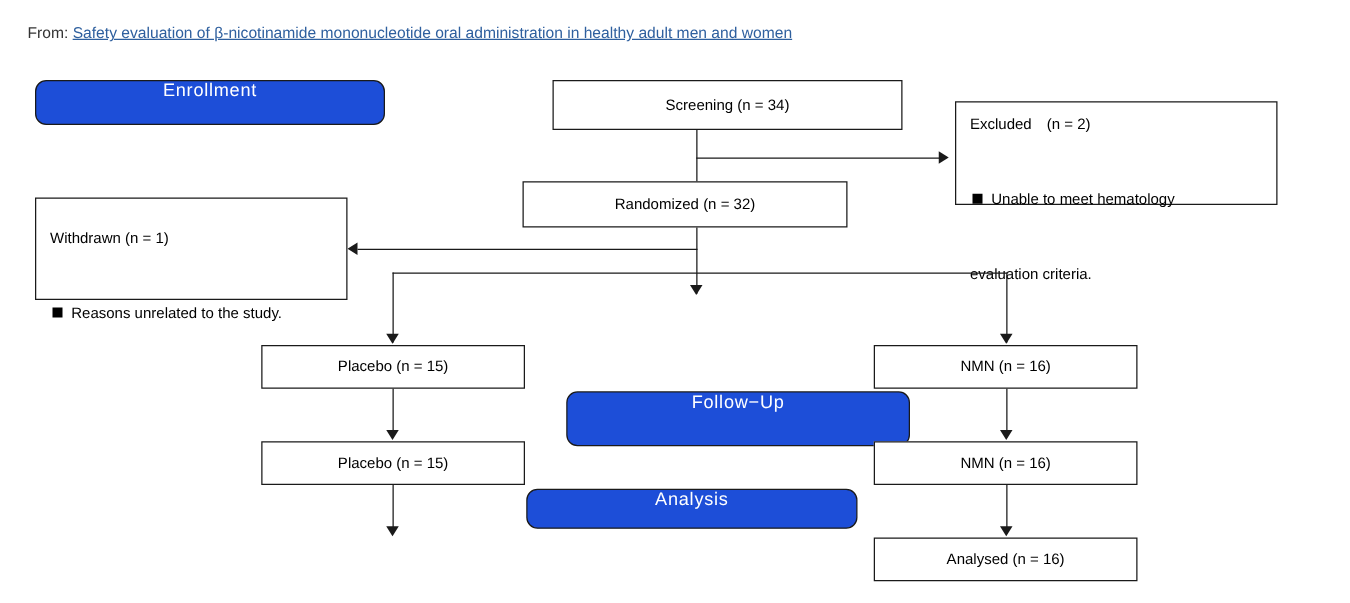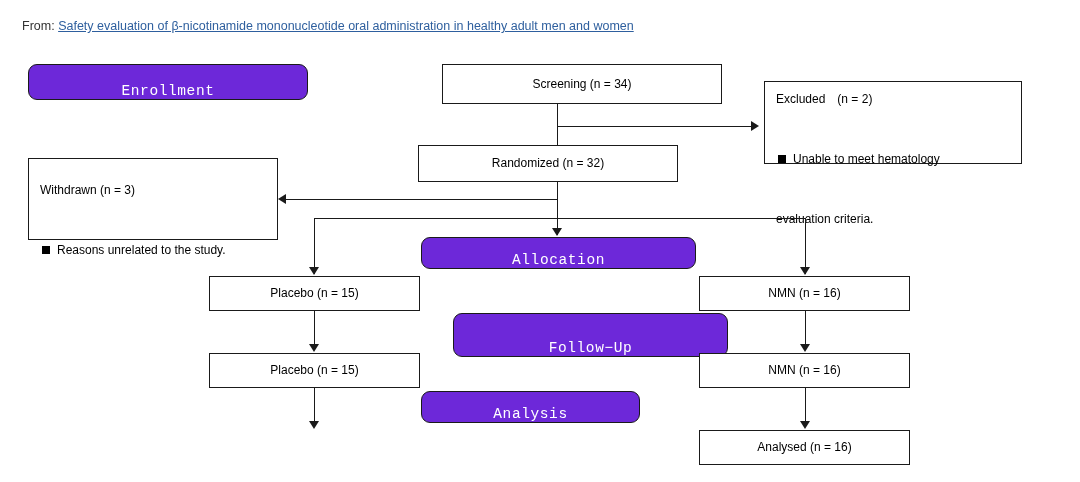--- a/index.html
+++ b/index.html
@@ -73,30 +73,29 @@
     margin-right: 7px;
     vertical-align: baseline;
     position: relative;
     top: 0px;
   }
 
   
   .stage {
     position: absolute;
     box-sizing: border-box;
-    background: #6d28d9;
+    background: #1d4ed8;
     border: 1.6px solid #1a1a1a;
     border-radius: 9px;
     display: flex;
-    align-items: flex-end;
+    align-items: flex-start;
     justify-content: center;
     color: #ffffff;
     font-size: 14.5px;
     letter-spacing: 0.6px;
-    font-family: Liberation Mono, monospace;
   }
 
   
   .vline {
     position: absolute;
     width: 0;
     border-left: 1.6px solid #1a1a1a;
   }
   .hline {
     position: absolute;
@@ -160,37 +159,34 @@
     <span>Randomized (n = 32)</span>
   </div>
 
   <div class="vline" style="left:557px; top:182px; height:53px;"></div>
   <div class="arrow-down" style="left:552px; top:228px;"></div>
 
   <div class="hline" style="left:286px; top:199px; width:272px;"></div>
   <div class="arrow-left" style="left:278px; top:194px;"></div>
 
   <div class="node text-left" style="left:28px; top:158px; width:250px; height:82px;">
-    <span class="line" style="margin-top:14px;">Withdrawn (n = 3)</span>
+    <span class="line" style="margin-top:14px;">Withdrawn (n = 1)</span>
     <span class="line indent">
       <span class="bullet-sq"></span><span>Reasons unrelated to the study.</span>
     </span>
   </div>
 
   <div class="hline" style="left:314px; top:218px; width:492px;"></div>
 
   <div class="vline" style="left:314px; top:218px; height:56px;"></div>
   <div class="arrow-down" style="left:309px; top:267px;"></div>
 
   <div class="vline" style="left:805px; top:218px; height:56px;"></div>
   <div class="arrow-down" style="left:800px; top:267px;"></div>
 
-  <div class="stage" style="left:421px; top:237px; width:275px; height:32px;">
-    <span>Allocation</span>
-  </div>
 
   <div class="node" style="left:209px; top:276px; width:211px; height:35px;">
     <span>Placebo (n = 15)</span>
   </div>
   <div class="node" style="left:699px; top:276px; width:211px; height:35px;">
     <span>NMN (n = 16)</span>
   </div>
 
   <div class="vline" style="left:314px; top:311px; height:39px;"></div>
   <div class="arrow-down" style="left:309px; top:344px;"></div>
@@ -206,21 +202,21 @@
   </div>
   <div class="node" style="left:699px; top:353px; width:211px; height:35px;">
     <span>NMN (n = 16)</span>
   </div>
 
   <div class="vline" style="left:314px; top:388px; height:39px;"></div>
   <div class="arrow-down" style="left:309px; top:421px;"></div>
   <div class="vline" style="left:805px; top:388px; height:39px;"></div>
   <div class="arrow-down" style="left:800px; top:421px;"></div>
 
-  <div class="stage" style="left:421px; top:391px; width:219px; height:32px;">
+  <div class="stage" style="left:421px; top:391px; width:265px; height:32px;">
     <span>Analysis</span>
   </div>
 
   <div class="node" style="left:699px; top:430px; width:211px; height:35px;">
     <span>Analysed (n = 16)</span>
   </div>
 
 </div>
 
 </body></html>

